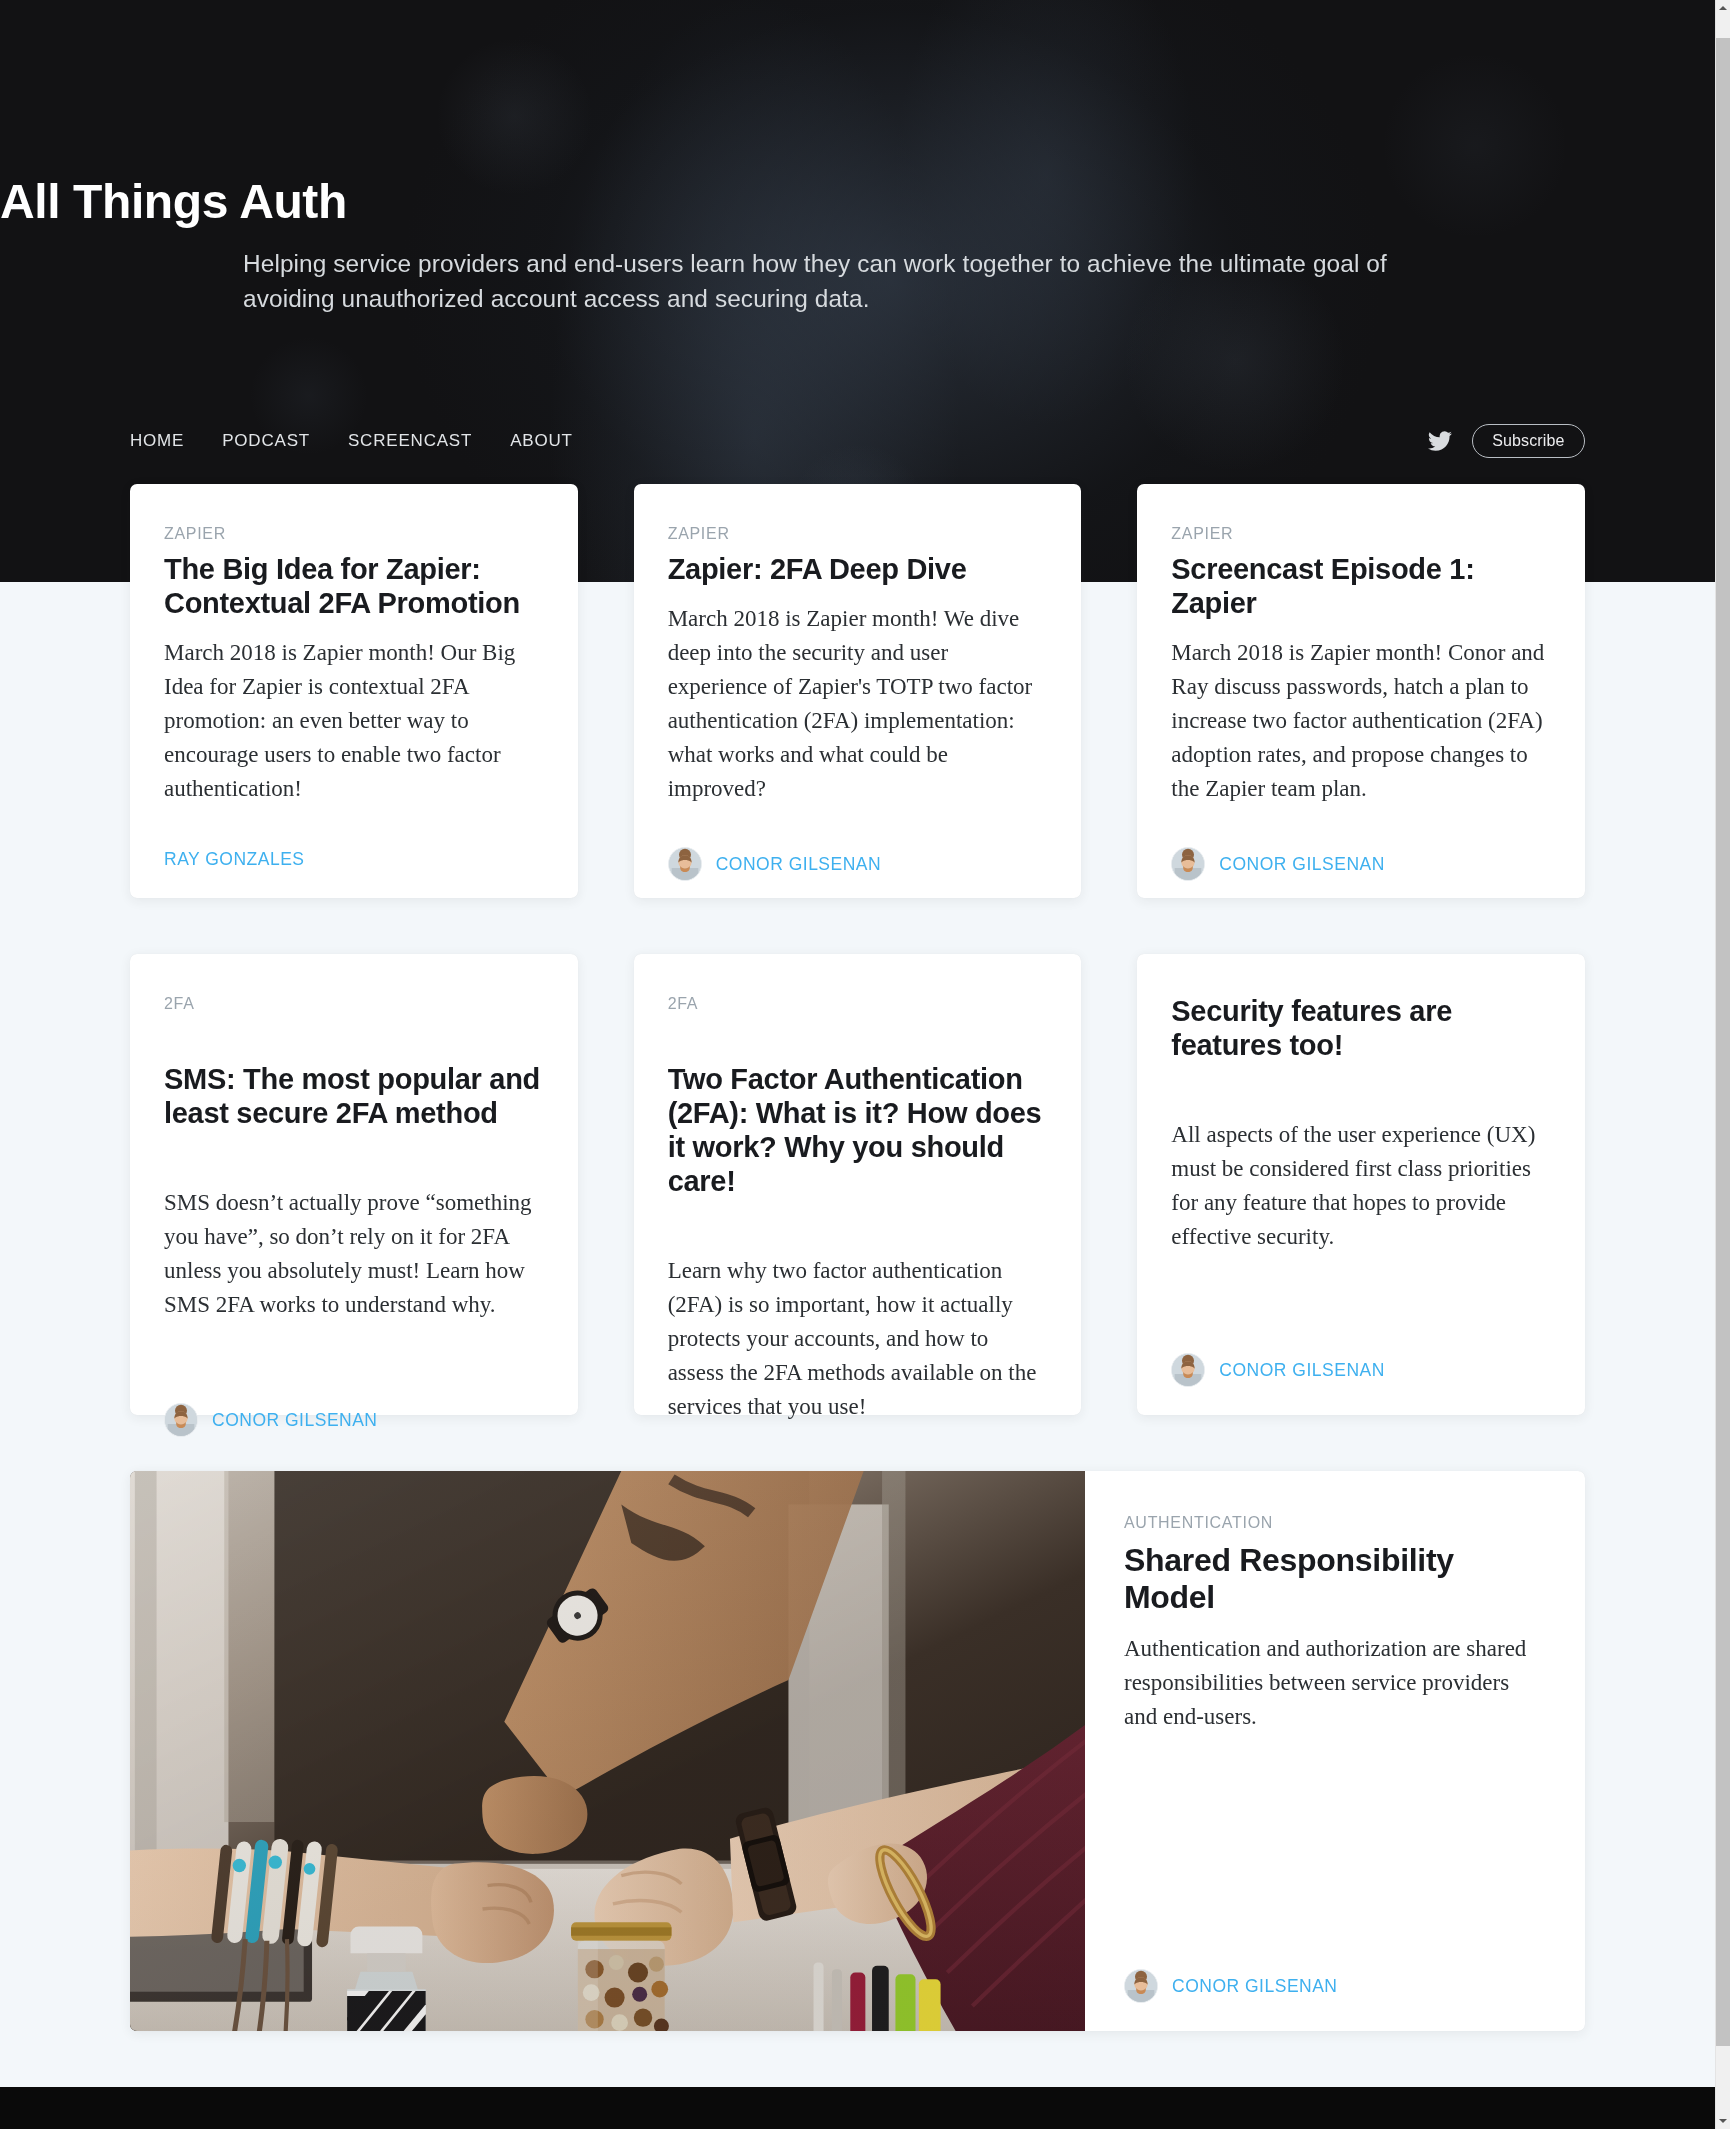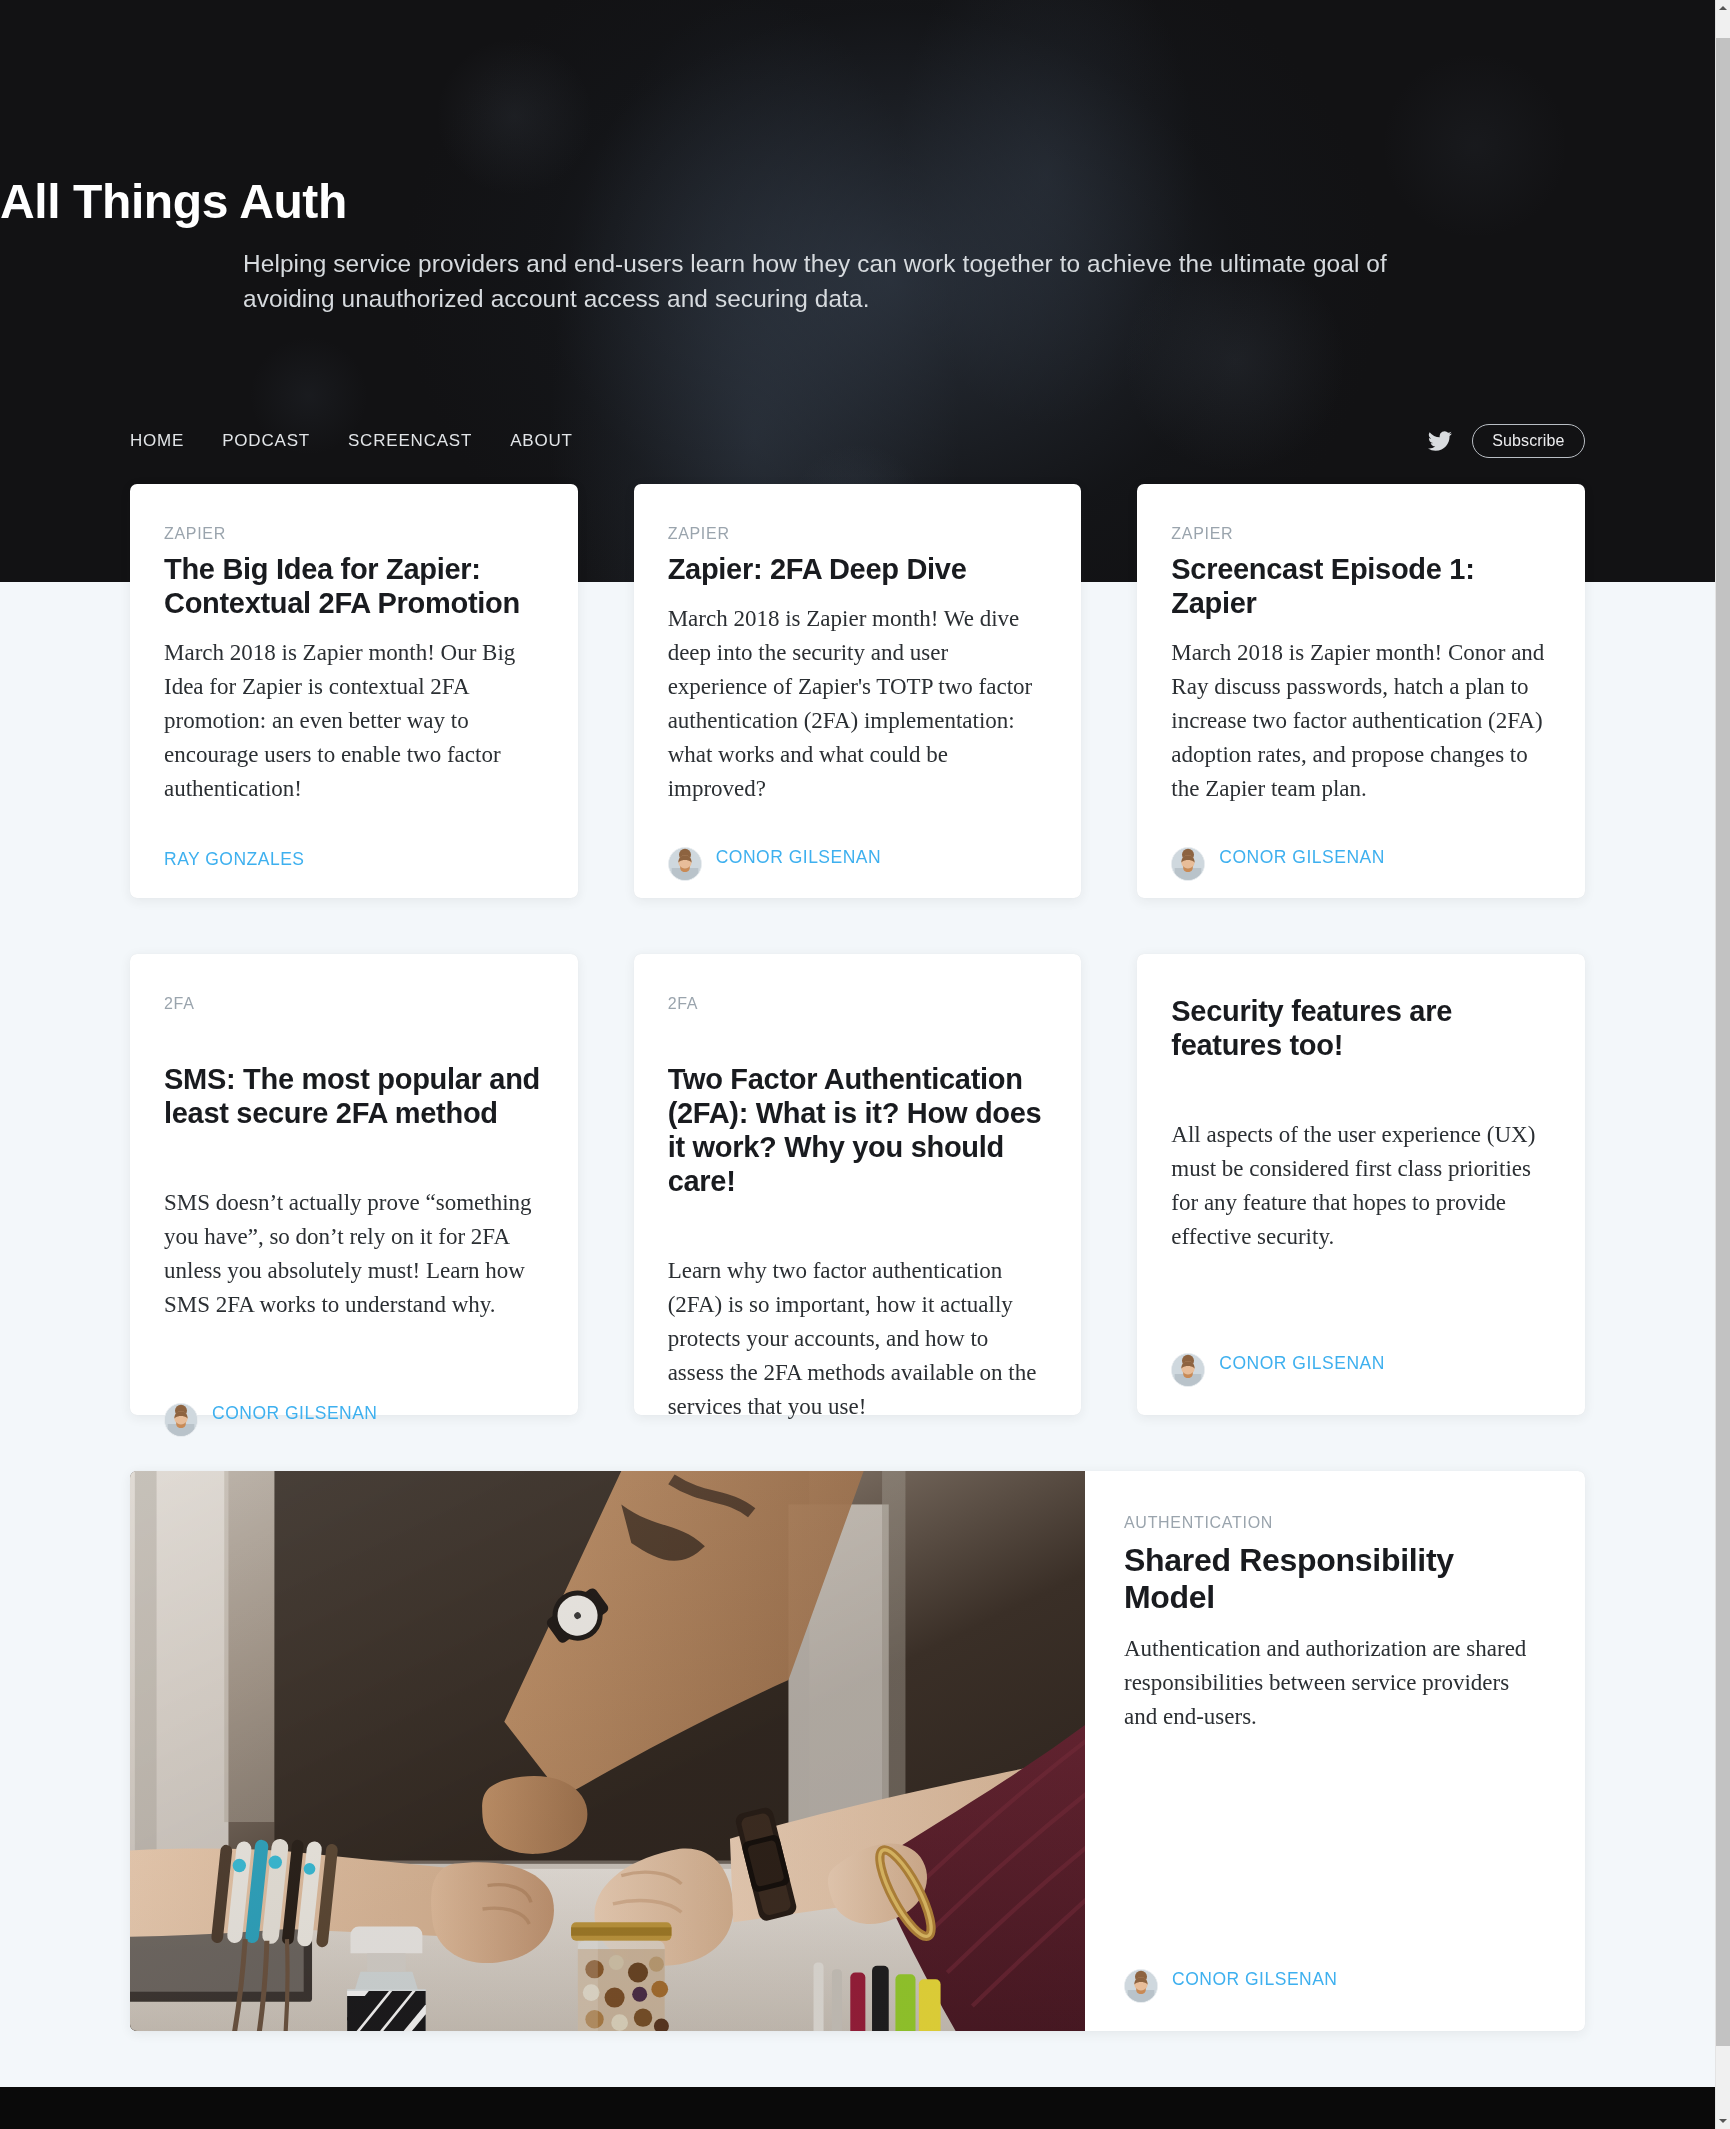--- a/index.html
+++ b/index.html
@@ -170,20 +170,21 @@
     font-family: "Liberation Serif", serif;
     font-size: 23px;
     line-height: 1.48;
     color: #2b2f33;
   }
 
   .card-footer {
     margin-top: auto;
     padding-top: 41px;
     display: flex;
+    align-items: center;
     gap: 14px;
   }
 
   .avatar {
     width: 34px; height: 34px;
     border-radius: 50%;
     flex: 0 0 34px;
     overflow: hidden;
     border: 1.4px solid #e9edf0;
     background: #cfd6dc;

